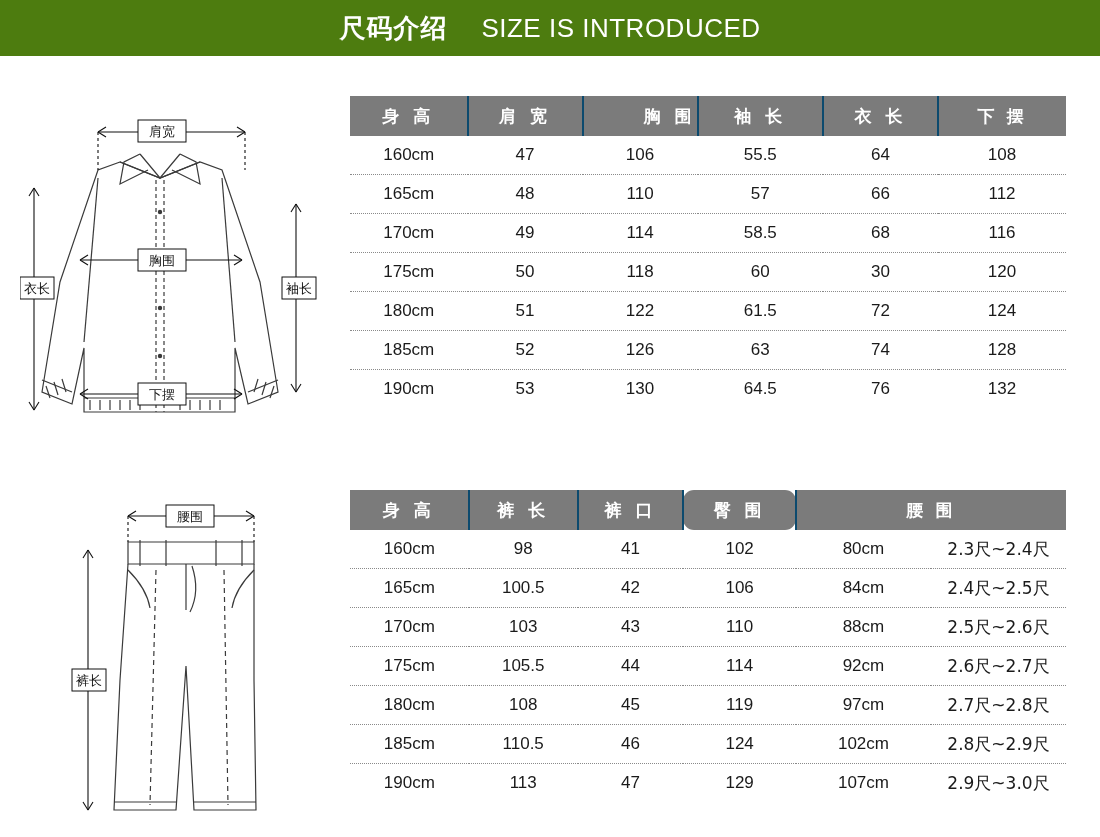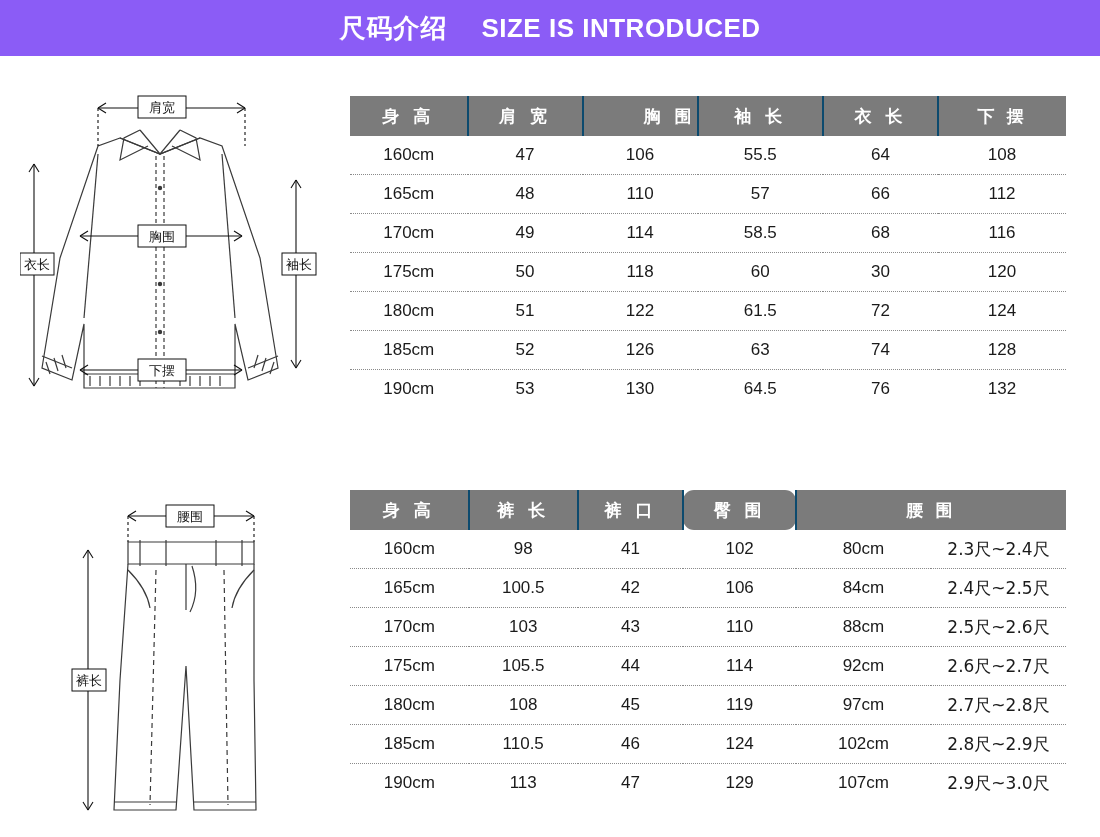--- a/index.html
+++ b/index.html
@@ -15,46 +15,46 @@
     background: #ffffff;
     overflow: hidden;
   }
   
   .header {
     position: absolute;
     left: 0;
     top: 0;
     width: 1100px;
     height: 56px;
-    background: #8b5cf6;
+    background: #4d7c0f;
     display: flex;
     align-items: center;
     justify-content: center;
   }
   .header-cn {
     color: #ffffff;
     font-size: 26px;
     font-weight: bold;
     letter-spacing: 1px;
     font-family: "DejaVu Sans", sans-serif;
   }
   .header-en {
     color: #ffffff;
     font-size: 26px;
-    font-weight: bold;
+    font-weight: normal;
     letter-spacing: 0.5px;
     margin-left: 34px;
     font-family: "Liberation Sans", sans-serif;
   }
   
   .illus {
     position: absolute;
   }
   .illus svg { display: block; }
-  .shirt-illus { left: 20px; top: 68px; }
+  .shirt-illus { left: 20px; top: 92px; }
   .pants-illus { left: 58px; top: 480px; }
 
   .dim-label {
     font-family: "DejaVu Sans", sans-serif;
     font-size: 13px;
     fill: #111111;
   }
 
   
   .table-wrap {

